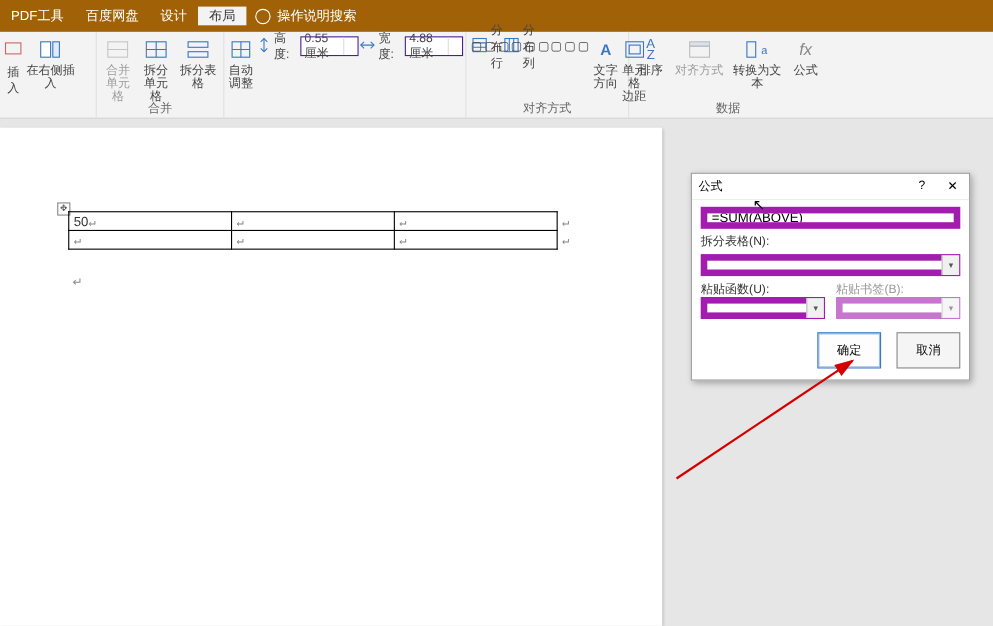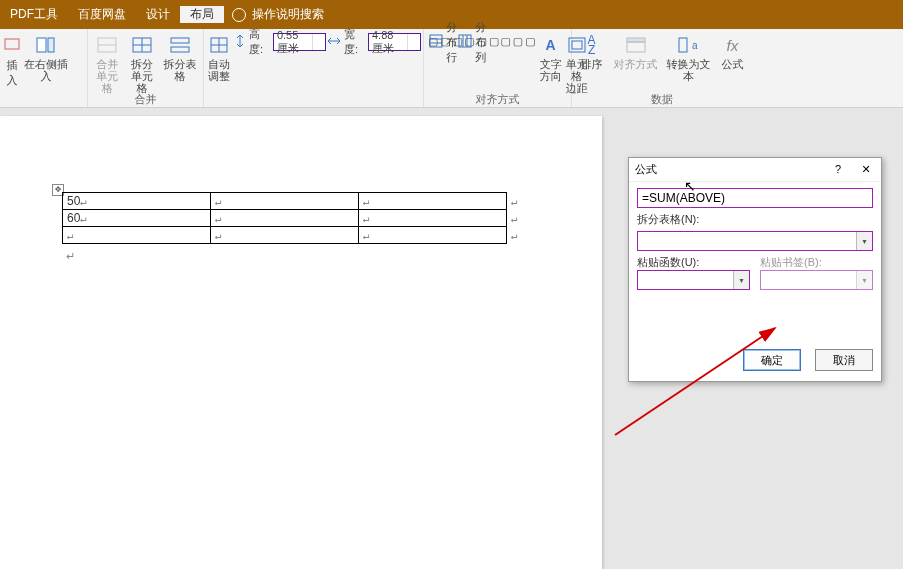--- a/index.html
+++ b/index.html
@@ -31,28 +31,28 @@
 .tbl .c2{width:148px;}
 .tbl .c3{width:148px;}
 .tbl .c4{width:15px;border:none;border-left:1px solid #000;}
 .under{position:absolute;left:66px;top:134px;font-size:11px;color:#888;}
 .dialog{position:absolute;left:628px;top:157px;width:254px;background:#fff;border:1px solid #999;box-shadow:2px 2px 6px rgba(0,0,0,.3);font-size:11px;}
 .dialog .dtitle{height:24px;display:flex;align-items:center;justify-content:space-between;padding:0 6px;border-bottom:1px solid #eee;}
 .dialog .dtitle .r{display:flex;gap:10px;}
 .dialog .xbtn{width:18px;text-align:center;cursor:pointer;}
 .dialog .body{padding:6px 8px;display:flex;flex-direction:column;gap:4px;}
 .dlabel{font-size:11px;color:#333;}
-.dinput{border:1px solid #a21caf;height:20px;background:#fff;padding:2px 4px;font-size:12px;width:100%;}
+.dinput{border:6px solid #a21caf;height:20px;background:#fff;padding:2px 4px;font-size:12px;width:100%;}
 .dcombo{position:relative;}
 .dcombo .dinput{padding-right:18px;}
 .dcombo .arrow{position:absolute;right:1px;top:1px;bottom:1px;width:16px;border-left:1px solid #bbb;background:#f0f0f0;display:flex;align-items:center;justify-content:center;font-size:8px;color:#555;cursor:pointer;}
 .twocol{display:flex;gap:10px;}
 .twocol>div{flex:1;}
 .dbtns{display:flex;justify-content:flex-end;gap:14px;padding:6px 8px 10px 8px;}
-.dbtn{width:58px;height:22px;border:1px solid #888;background:#f5f5f5;font-size:11px;cursor:pointer;margin-top:47px;}
+.dbtn{width:58px;height:33px;border:1px solid #888;background:#f5f5f5;font-size:11px;cursor:pointer;}
 .dbtn.primary{border:1px solid #3a76c4;box-shadow:0 0 0 1px #9bc0e8 inset;background:#fdfdfd;}
 .cursor{position:absolute;left:684px;top:178px;font-size:14px;color:#000;pointer-events:none;}
 svg.arrow-annot{position:absolute;left:610px;top:320px;pointer-events:none;}
 </style>
 </head>
 <body>
 
 <div class="tabbar">
   <div class="tab">
       <span>PDF工具</span>
@@ -261,26 +261,20 @@
 
 </div>
 
 <div class="page-area">
   <div class="page">
     <div class="handle">✥</div>
     <table class="tbl">
       <tbody>
           <tr>
         <td class="c1"><span>50</span><span class="pm">↵</span></td>
-        <td class="c2"><span class="pm">↵</span></td>
-        <td class="c3"><span class="pm">↵</span></td>
-        <td class="c4"><span class="pm">↵</span></td>
-      </tr>
-      <tr>
-        <td class="c1"><span>60</span><span class="pm">↵</span></td>
         <td class="c2"><span class="pm">↵</span></td>
         <td class="c3"><span class="pm">↵</span></td>
         <td class="c4"><span class="pm">↵</span></td>
       </tr>
       <tr>
         <td class="c1"><span class="pm">↵</span></td>
         <td class="c2"><span class="pm">↵</span></td>
         <td class="c3"><span class="pm">↵</span></td>
         <td class="c4"><span class="pm">↵</span></td>
       </tr>

